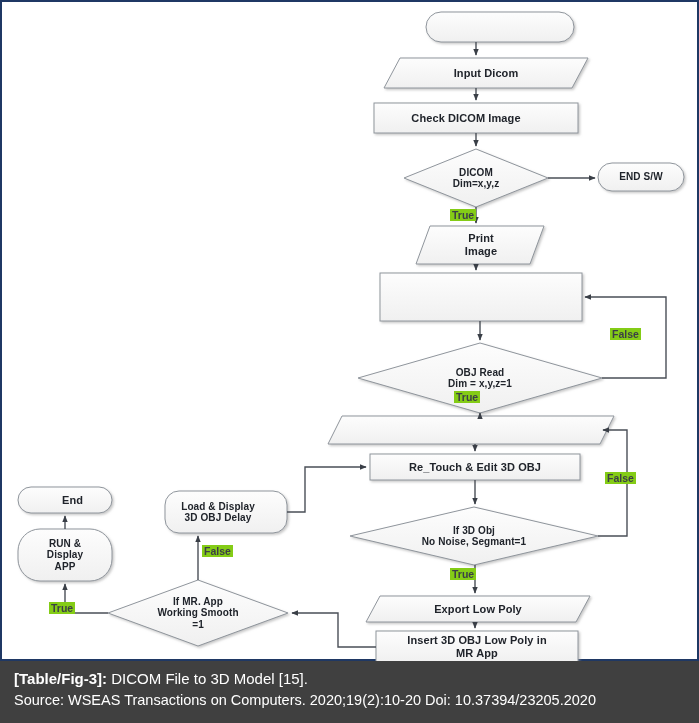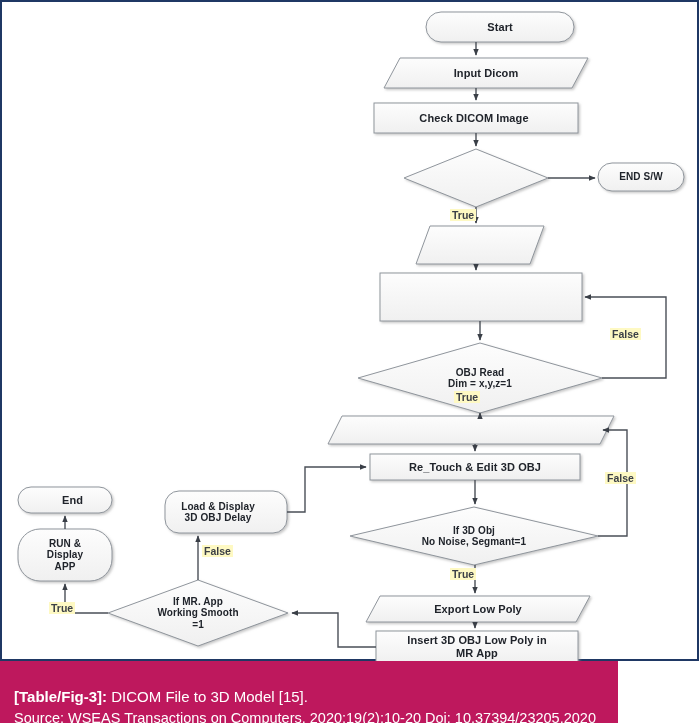--- a/index.html
+++ b/index.html
@@ -56,37 +56,37 @@
     white-space: pre-line;
   }
   .node-label.small { font-size: 10px; }
 
   .edge-label {
     position: absolute;
     font-family: "Liberation Sans", sans-serif;
     font-weight: bold;
     font-size: 10.5px;
     color: #3b3f46;
-    background: #fef9c3;
+    background: #84cc16;
     padding: 0 2px;
     pointer-events: none;
     white-space: nowrap;
   }
 
   
   #caption-band {
     position: absolute;
     left: 0;
     top: 661px;
-    width: 618px;
+    width: 699px;
     height: 62px;
     box-sizing: border-box;
-    background: #be185d;
+    background: #404040;
     color: #ffffff;
-    padding: 25px 12px 0 14px;
+    padding: 7px 12px 0 14px;
   }
   .caption-line-1 {
     font-family: "Liberation Sans", sans-serif;
     font-size: 15px;
     line-height: 1.45;
     color: #ffffff;
     white-space: nowrap;
   }
   .caption-line-1 .caption-tag {
     font-weight: bold;
@@ -195,29 +195,32 @@
 
           <path d="M285,510 L303,510 L303,465 L364,465" marker-end="url(#arrow)"></path>
 
           <path d="M106,611 L63,611 L63,582" marker-end="url(#arrow)"></path>
 
           <line x1="63" y1="527" x2="63" y2="514" marker-end="url(#arrow)"></line>
         </g>
       </svg>
     </div>
 
-    <div class="node-label" style="left:424px; top:10px; width:148px; height:30px;">Start</div>
 
     <div class="node-label" style="left:398px; top:56px; width:172px; height:30px;">Input Dicom</div>
 
-    <div class="node-label" style="left:368px; top:101px; width:208px; height:30px;">Check DICOM Image</div>
-
+    <div class="node-label" style="left:360px; top:101px; width:208px; height:30px;">Check DICOM Image</div>
+
+    <div class="node-label small" style="left:414px; top:158px; width:120px; height:36px;">DICOM
+Dim=x,y,z</div>
 
     <div class="node-label small" style="left:596px; top:161px; width:86px; height:28px;">END S/W</div>
 
+    <div class="node-label" style="left:424px; top:224px; width:110px; height:38px;">Print
+Image</div>
 
 
     <div class="node-label small" style="left:408px; top:358px; width:140px; height:36px;">OBJ Read
 Dim = x,y,z=1</div>
 
 
     <div class="node-label" style="left:368px; top:452px; width:210px; height:26px;">Re_Touch &amp; Edit 3D OBJ</div>
 
     <div class="node-label small" style="left:382px; top:516px; width:180px; height:36px;text-align:center;">If 3D Obj
 No Noise, Segmant=1</div>

